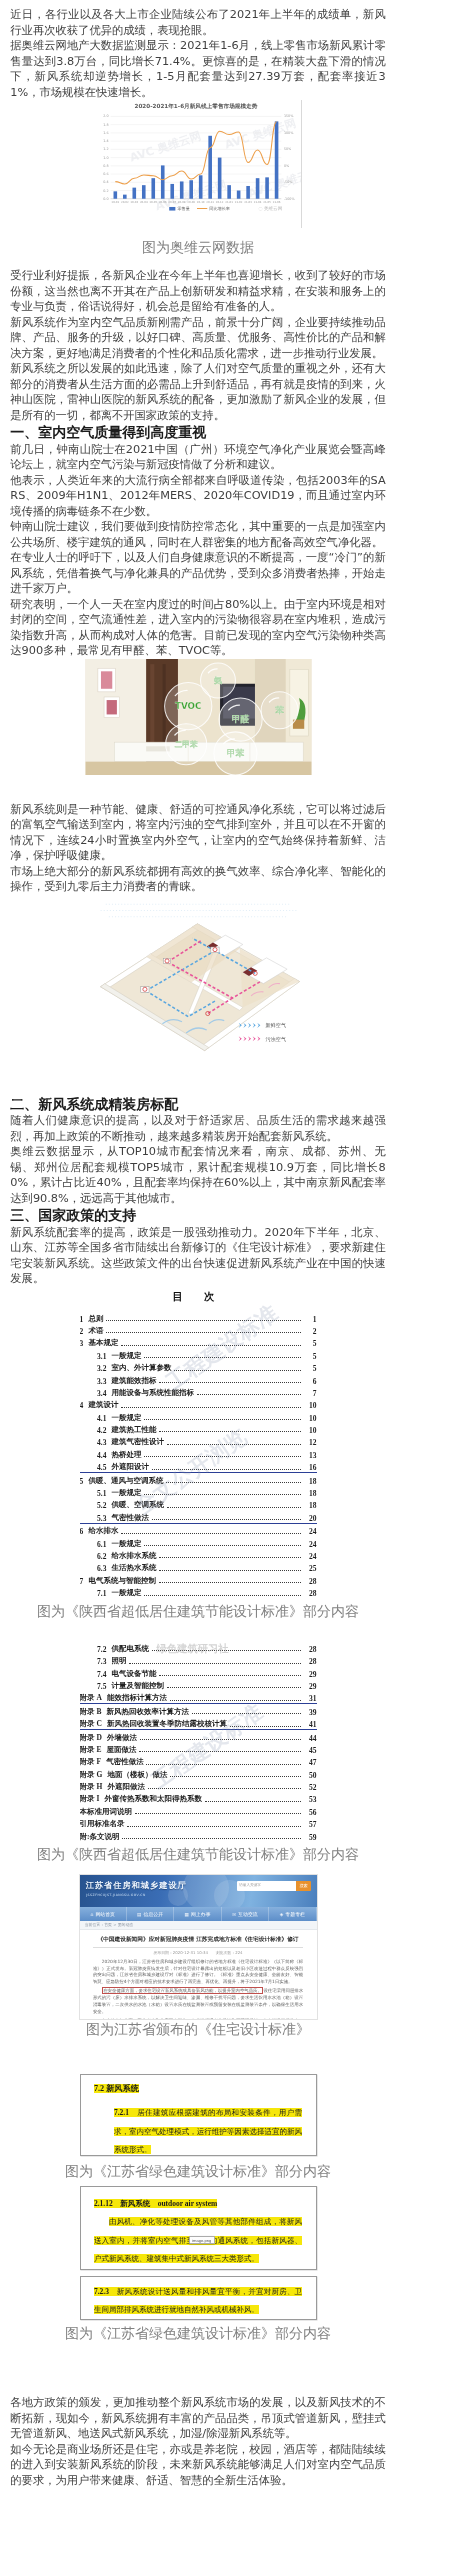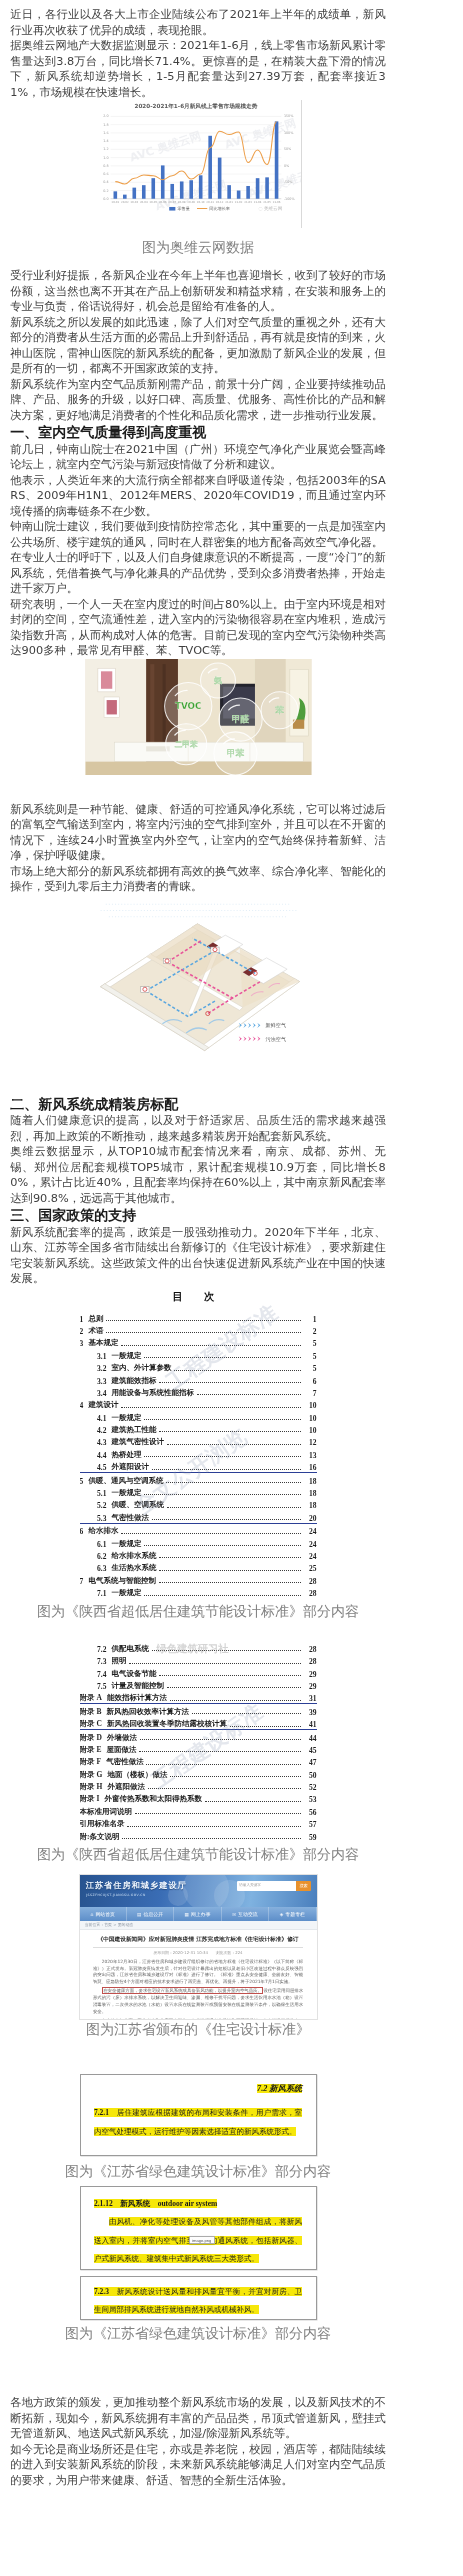--- a/index.html
+++ b/index.html
@@ -43,21 +43,21 @@
   .web-crumb{height:8.2px;background:#f2f5f8;color:#8a94a0;font-size:3.9px;line-height:8.2px;padding:0 5.2px;border-bottom:0.5px solid #e4e8ec;}
   .web-art{padding:5.2px 13.4px 4.1px;}
   .web-title{font-size:5.7px;font-weight:bold;color:#2c2c2c;text-align:center;line-height:7.7px;}
   .web-hr{border-bottom:0.5px solid #ddd;margin:3.6px 0 2.6px;}
   .web-meta{font-size:3.9px;color:#999;text-align:center;margin-bottom:3.6px;}
   .wp{font-size:4.4px;line-height:6.7px;color:#5d5d5d;text-align:justify;word-break:break-all;text-indent:2em;margin:0 0 2.6px;}
   .redbox{border:0.8px solid #c0504d;padding:0 0.5px;}
   
   .doc{width:237px;margin:0 auto;background:#fff;border:0.5px solid #9a9a9a;box-shadow:0.5px 0.5px 0 #cfcfcf;box-sizing:border-box;font-family:"Liberation Serif","DejaVu Serif",serif;color:#1a1a1a;position:relative;}
   .hl{background:#f6e70a;}
-  .doc .t{text-align:right;font-size:8.2px;font-weight:bold;font-style:italic;}
+  .doc .t{text-align:left;font-size:8.2px;font-weight:bold;}
   .doc .bodyl{font-size:7.5px;line-height:18.5px;text-align:justify;word-break:break-all;}
   .doc b{font-weight:bold;}
   .tooltip{position:absolute;left:46%;top:49px;background:#fdfdfd;border:0.5px solid #ababab;border-radius:1px;font-size:4.1px;color:#555;padding:0.5px 2.6px;font-family:"Liberation Sans",sans-serif;box-shadow:0 0.5px 1px rgba(0,0,0,.2);}
   
   .mb40{margin-bottom:20.6px;} .mb34{margin-bottom:17.5px;} .mb37{margin-bottom:19px;}
   .mb12{margin-bottom:6.2px;} .mb44{margin-bottom:23px;} .mb33{margin-bottom:17px;}
   .mb35{margin-bottom:18px;} .mb36{margin-bottom:18.5px;} .mb48{margin-bottom:25px;}
   .mb56{margin-bottom:29px;} .mb38{margin-bottom:19.6px;} .mb24{margin-bottom:12.4px;}
   .mb28{margin-bottom:14.4px;} .mb20{margin-bottom:10.3px;}
   .mb110{margin-bottom:57px;} .mb32{margin-bottom:16.5px;} .mb76{margin-bottom:39px;}
@@ -146,22 +146,22 @@
           <rect x="144" y="208" width="12" height="7" fill="#4472c4"></rect>
           <text x="160" y="214" font-size="8" fill="#666">零售量</text>
           <line x1="198" y1="211" x2="218" y2="211" stroke="#ed9f4a" stroke-width="2"></line>
           <text x="222" y="214" font-size="8" fill="#666">同比增长率</text>
           <text x="364" y="214" font-size="9" fill="#b9b9b9" text-anchor="end">◌ 奥维云网</text>
         </svg></div>
   </div>
   <p class="cap mb32" style="margin-top:-3.1px;">图为奥维云网数据</p>
 
   <p class="body mb37">受行业利好提振，各新风企业在今年上半年也喜迎增长，收到了较好的市场份额，这当然也离不开其在产品上创新研发和精益求精，在安装和服务上的专业与负责，俗话说得好，机会总是留给有准备的人。</p>
+  <p class="body mb37">新风系统作为室内空气品质新刚需产品，前景十分广阔，企业要持续推动品牌、产品、服务的升级，以好口碑、高质量、优服务、高性价比的产品和解决方案，更好地满足消费者的个性化和品质化需求，进一步推动行业发展。</p>
   <p class="body mb12">新风系统之所以发展的如此迅速，除了人们对空气质量的重视之外，还有大部分的消费者从生活方面的必需品上升到舒适品，再有就是疫情的到来，火神山医院，雷神山医院的新风系统的配备，更加激励了新风企业的发展，但是所有的一切，都离不开国家政策的支持。</p>
-  <p class="body mb37">新风系统作为室内空气品质新刚需产品，前景十分广阔，企业要持续推动品牌、产品、服务的升级，以好口碑、高质量、优服务、高性价比的产品和解决方案，更好地满足消费者的个性化和品质化需求，进一步推动行业发展。</p>
 
   <h2 class="sec mb44">一、室内空气质量得到高度重视</h2>
 
   <p class="body mb33">前几日，钟南山院士在2021中国（广州）环境空气净化产业展览会暨高峰论坛上，就室内空气污染与新冠疫情做了分析和建议。</p>
   <p class="body mb34">他表示，人类近年来的大流行病全部都来自呼吸道传染，包括2003年的SARS、2009年H1N1、2012年MERS、2020年COVID19，而且通过室内环境传播的病毒链条不在少数。</p>
   <p class="body mb35">钟南山院士建议，我们要做到疫情防控常态化，其中重要的一点是加强室内公共场所、楼宇建筑的通风，同时在人群密集的地方配备高效空气净化器。</p>
   <p class="body mb35">在专业人士的呼吁下，以及人们自身健康意识的不断提高，一度“冷门”的新风系统，凭借着换气与净化兼具的产品优势，受到众多消费者热捧，开始走进千家万户。</p>
   <p class="body mb36">研究表明，一个人一天在室内度过的时间占80%以上。由于室内环境是相对封闭的空间，空气流通性差，进入室内的污染物很容易在室内堆积，造成污染指数升高，从而构成对人体的危害。目前已发现的室内空气污染物种类高达900多种，最常见有甲醛、苯、TVOC等。</p>
 
   <div class="fig fig-room mb48">
@@ -603,21 +603,21 @@
           <div class="wp">2020年12月30日，江苏省住房和城乡建设厅组织修订的省地方标准《住宅设计标准》（以下简称《标准》）正式发布。新冠肺炎疫情发生后，针对住宅设计暴露出的短板以及老旧小区改造过程中群众反映强烈的突出问题，江苏省住房和城乡建设厅对《标准》进行了修订。《标准》重点从安全健康、全龄友好、智能智慧、应急防控4个方面对相应的技术要求进行了再完善、再优化、再提升，将于2021年7月1日实施。</div>
           <div class="wp"><span class="redbox">在安全健康方面，要求住宅设置新风系统或具备新风功能，以提升室内空气品质。</span>设住宅采用同层排水形式的污（废）水排水系统，以解决卫生间返味、渗漏、维修干扰等问题，要求生活饮用水水池（箱）设置消毒装置，二次供水的水池（水箱）设置水质在线监测装置或预留安装在线监测装置条件，以确保生活用水安全。</div>
           <div class="wp">在全龄友好方面，聚焦老人和儿童两大群体，要求进行适老化设计和无障碍设计，在电梯设置标准中，提高担架电梯设置要求，便于居家养老和急救护产，同时设置社区居家养老服务用房，以适应老龄化社会发展的需要，要求小区设置满足不同年龄段人群的活动场地，打造全龄友好社区。</div>
         </div>
     </div>
   </div>
   <p class="cap mb76">图为江苏省颁布的《住宅设计标准》</p>
 
   <div class="doc mb20" style="height:82px;padding:8.2px 13.4px;">
     <div class="t"><span class="hl">7.2  新风系统</span></div>
-    <div class="bodyl" style="margin-top:10.3px;">
+    <div class="bodyl" style="margin-top:10.3px;margin-left:20px;">
       <span class="hl"><b>7.2.1</b>　<span>居住建筑应根据建筑的布局和安装条件，用户需求，室内空气处理模式，运行维护等因素选择适宜的新风系统形式。</span></span>
     </div>
   </div>
   <p class="cap" style="margin-top:9.3px;">图为《江苏省绿色建筑设计标准》部分内容</p>
 
   <div class="doc" style="height:84px;padding:7.2px 13.4px;margin-top:10.3px;">
     <div class="bodyl">
       <span class="hl"><b>2.1.12</b>　<b>新风系统</b>　<b>outdoor air system</b></span>
     </div>
     <div class="bodyl" style="text-indent:2em;">

